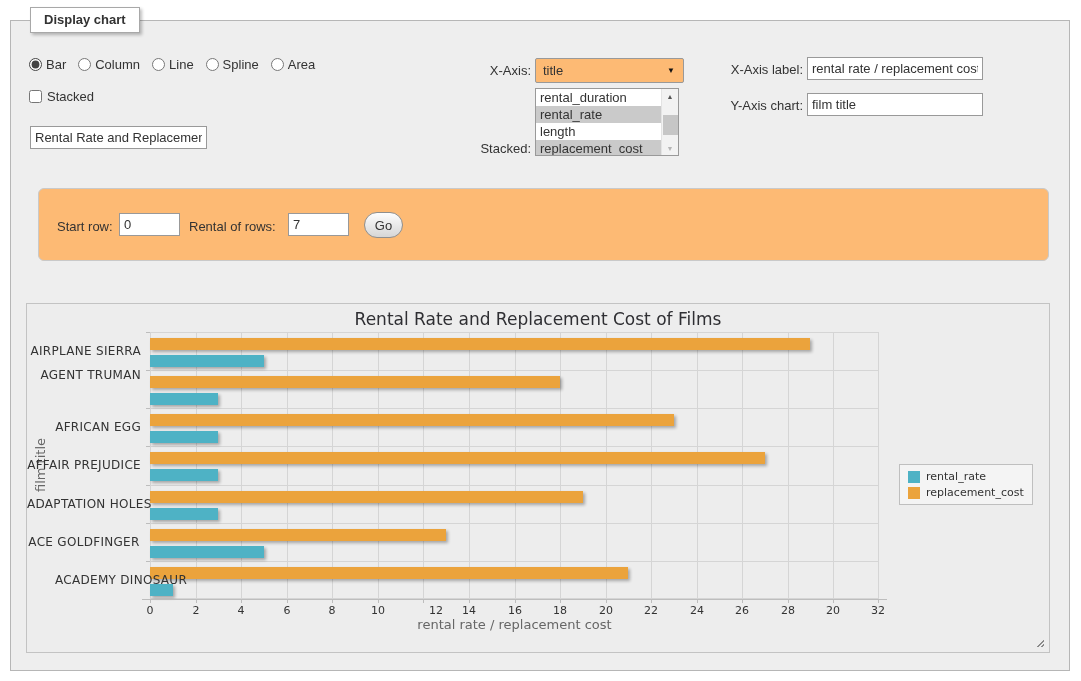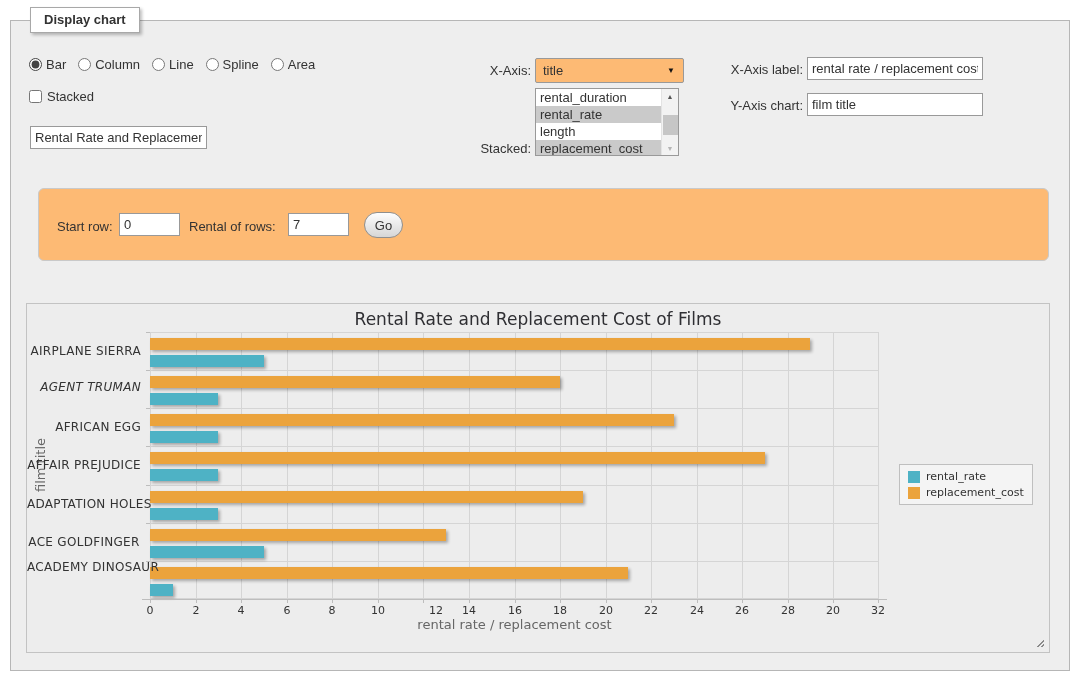--- a/index.html
+++ b/index.html
@@ -265,20 +265,20 @@
       <div class="axis-tick-x" style="left: 851px;"></div>
       <div class="axis-tick-y" style="top: 28px;"></div>
       <div class="axis-tick-y" style="top: 66px;"></div>
       <div class="axis-tick-y" style="top: 104px;"></div>
       <div class="axis-tick-y" style="top: 142px;"></div>
       <div class="axis-tick-y" style="top: 181px;"></div>
       <div class="axis-tick-y" style="top: 219px;"></div>
       <div class="axis-tick-y" style="top: 257px;"></div>
       <div class="axis-tick-y" style="top: 295px;"></div>
       <div class="cat-label" style="top: 41px;">AIRPLANE SIERRA</div>
-      <div class="cat-label" style="top: 77px; font-style: italic;">AGENT TRUMAN</div>
+      <div class="cat-label" style="top: 65px;">AGENT TRUMAN</div>
       <div class="cat-label" style="top: 117px;">AFRICAN EGG</div>
       <div class="cat-label" style="top: 155px;">AFFAIR PREJUDICE</div>
       <div class="cat-label" style="top: 194px;">ADAPTATION HOLES</div>
       <div class="cat-label" style="top: 232px; text-align: center;">ACE GOLDFINGER</div>
-      <div class="cat-label" style="top: 257px;">ACADEMY DINOSAUR</div>
+      <div class="cat-label" style="top: 270px; margin-left: 28px;">ACADEMY DINOSAUR</div>
     </div>
 </div>
 
 </body></html>

